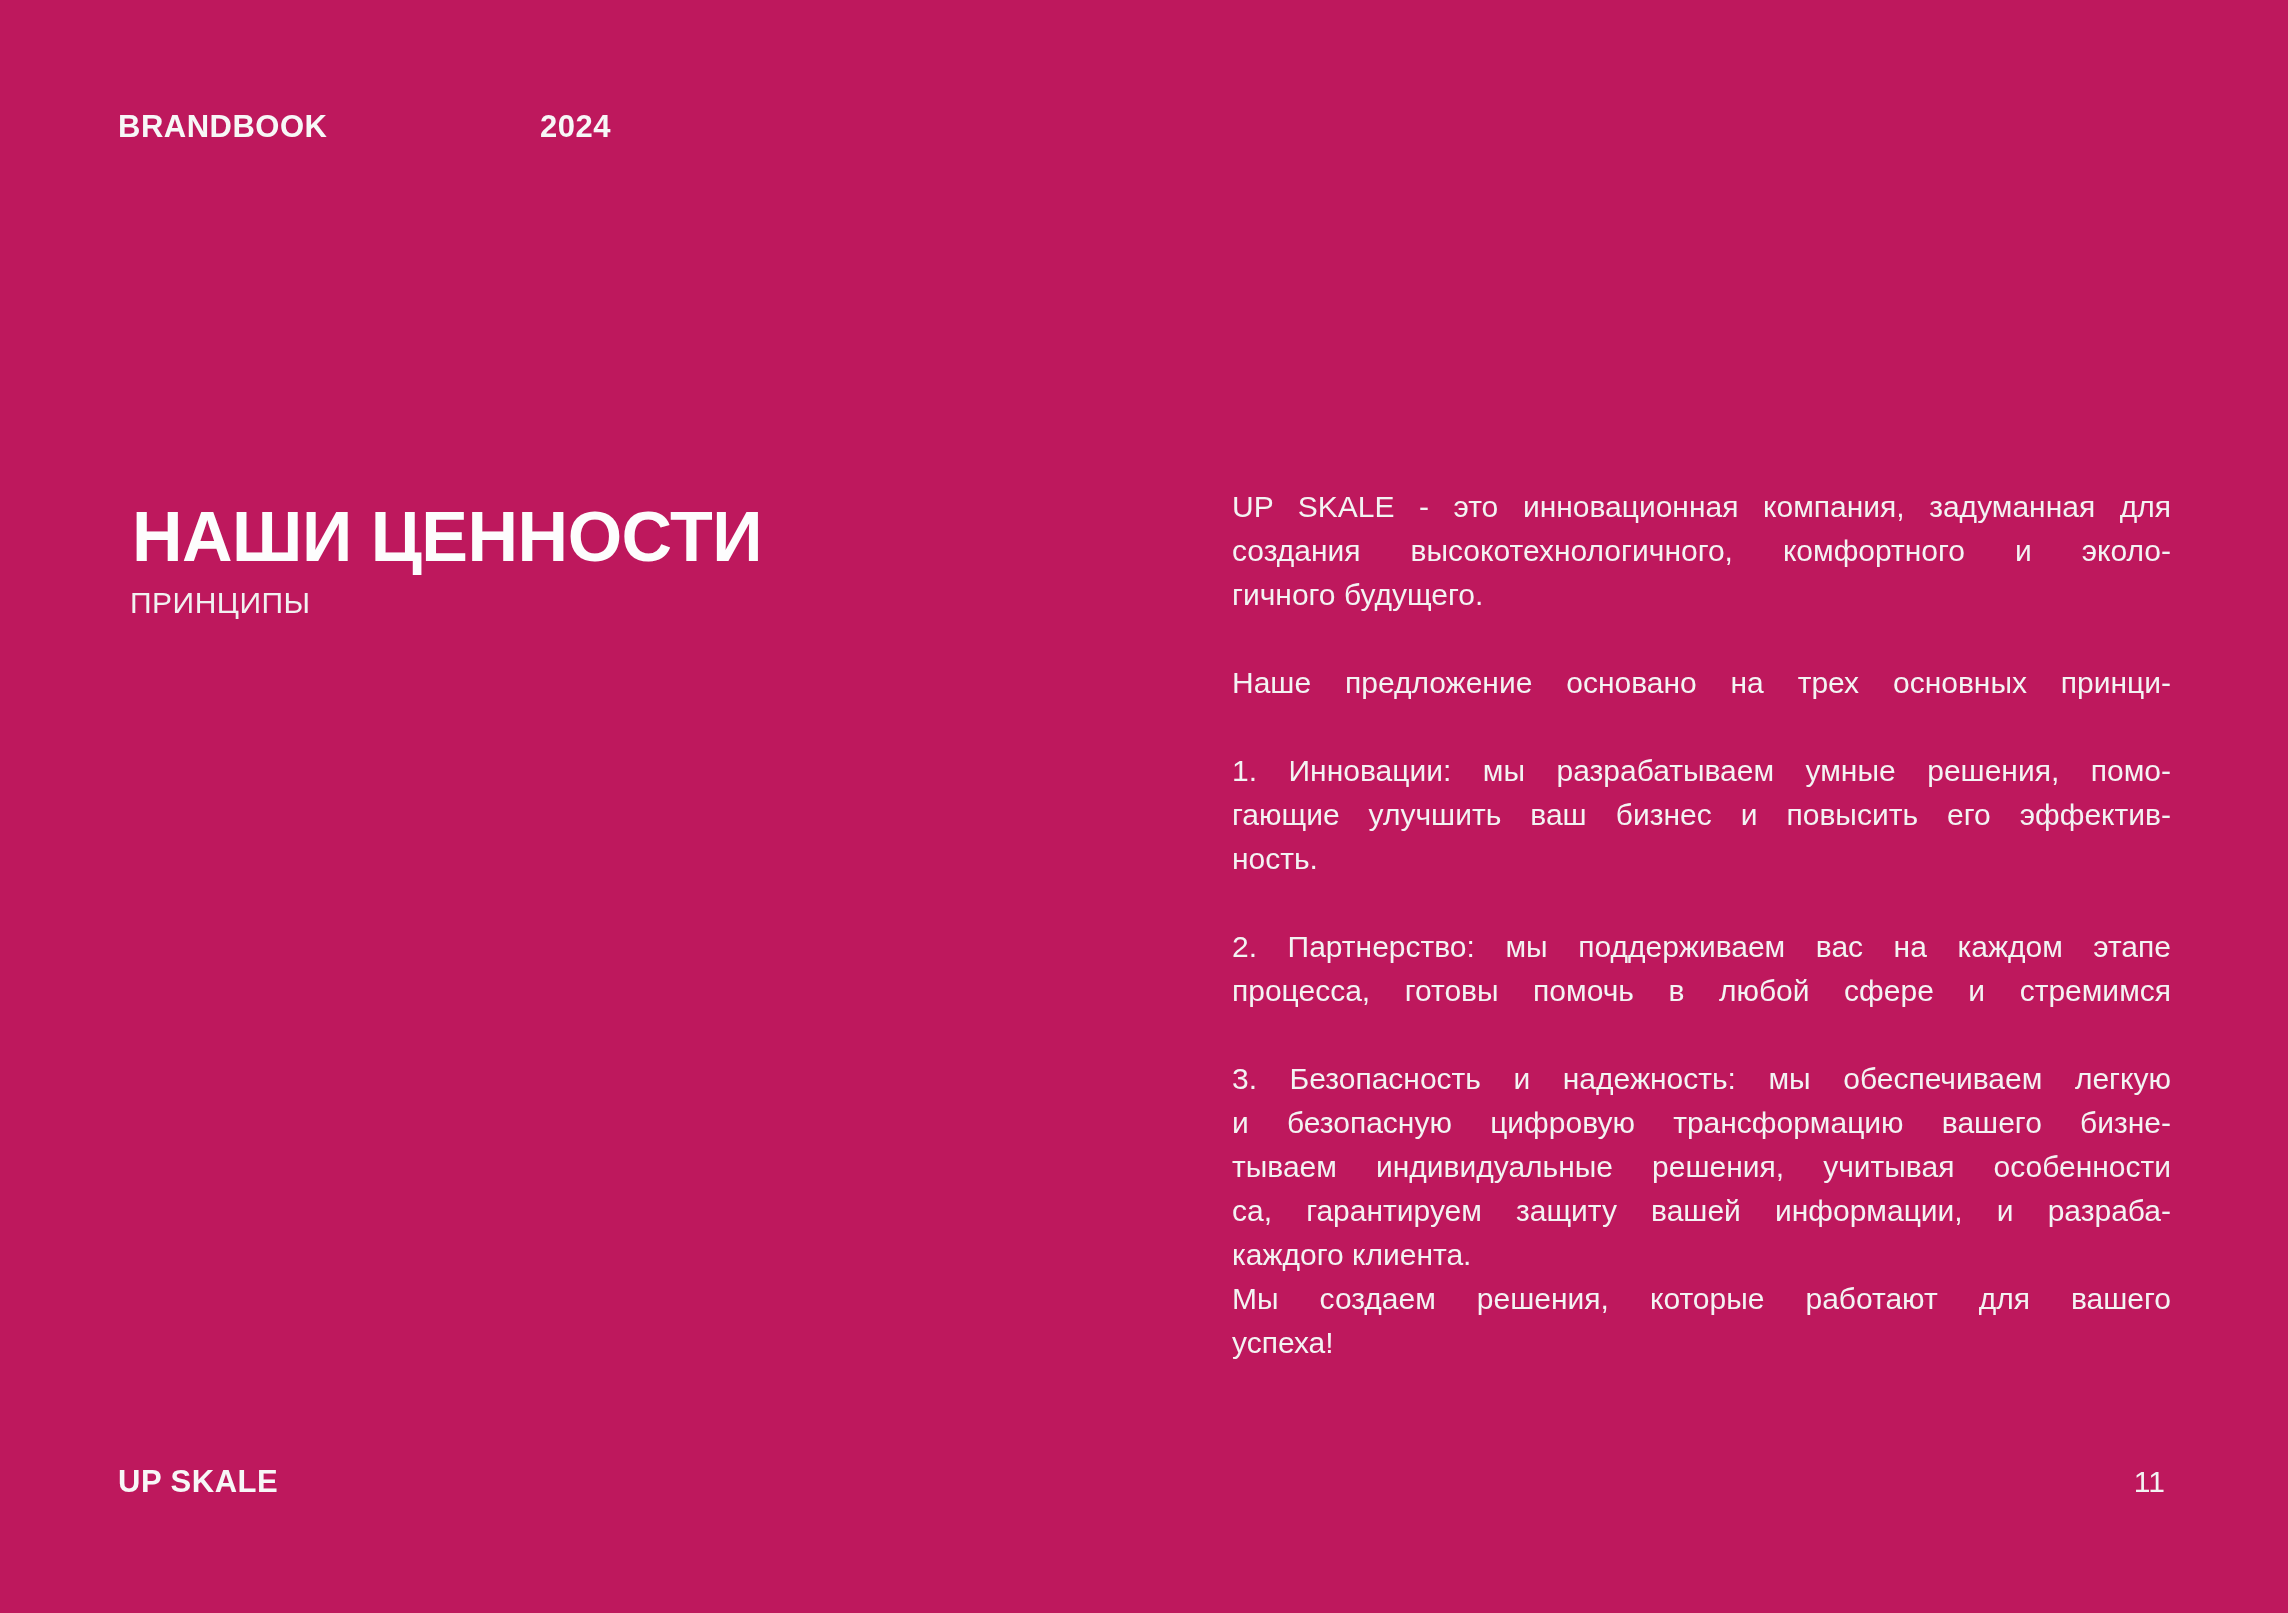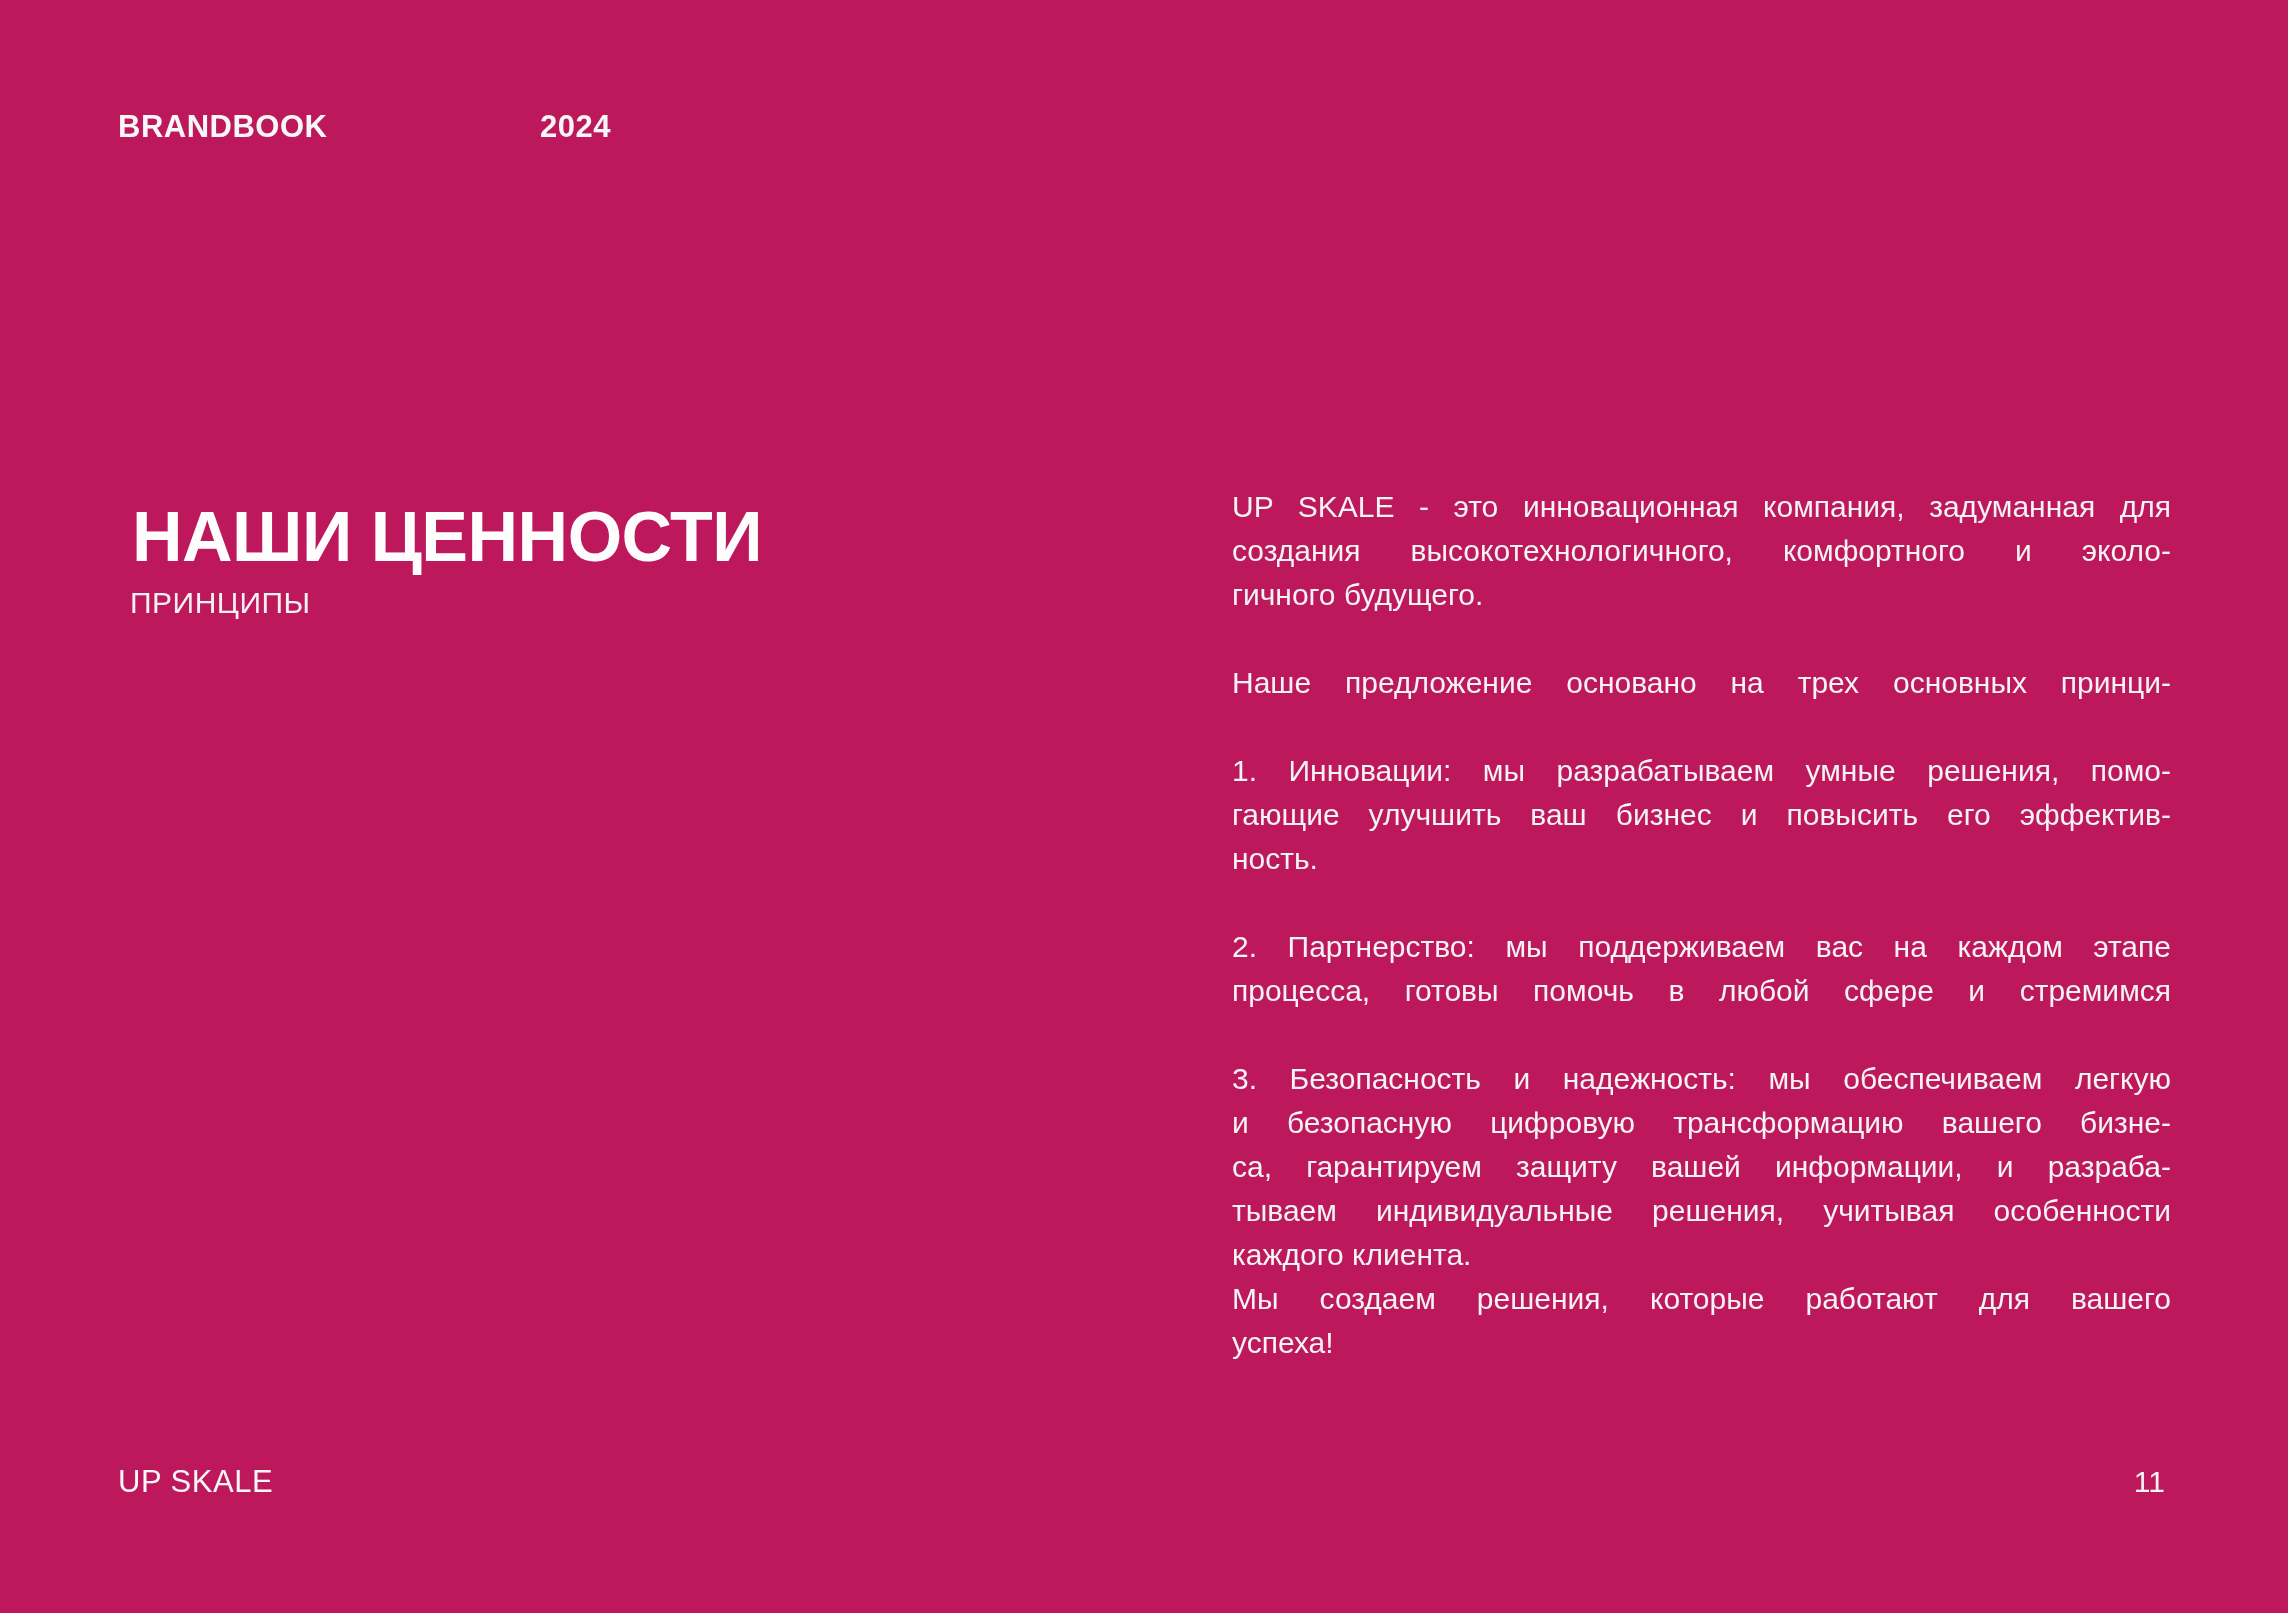--- a/index.html
+++ b/index.html
@@ -79,21 +79,21 @@
   .line { min-height: 44px; }
   .jl { text-align: justify; text-align-last: justify; }
   .el { text-align: center; text-align-last: left; }
 
   
   .footer-brand {
     position: absolute;
     left: 118px;
     top: 1466px;
     font-size: 31px;
-    font-weight: 400;
+    font-weight: 700;
     letter-spacing: 0.5px;
     line-height: 1;
     color: #f7f7f7;
   }
   .page-number {
     position: absolute;
     right: 124px;
     top: 1467px;
     font-size: 30px;
     font-weight: 400;
@@ -132,22 +132,22 @@
     </div>
 
     <div class="body-paragraph">
       <div class="line jl">2. Партнерство: мы поддерживаем вас на каждом этапе</div>
       <div class="line jl">процесса, готовы помочь в любой сфере и стремимся</div>
     </div>
 
     <div class="body-paragraph">
       <div class="line jl">3. Безопасность и надежность: мы обеспечиваем легкую</div>
       <div class="line jl">и безопасную цифровую трансформацию вашего бизне-</div>
+      <div class="line jl">тываем индивидуальные решения, учитывая особенности</div>
       <div class="line jl">са, гарантируем защиту вашей информации, и разраба-</div>
-      <div class="line jl">тываем индивидуальные решения, учитывая особенности</div>
       <div class="line el">каждого клиента.</div>
       <div class="line jl">Мы создаем решения, которые работают для вашего</div>
       <div class="line el">успеха!</div>
     </div>
 
   </div>
 
   <div class="footer-brand">UP SKALE</div>
   <div class="page-number">11</div>
 

